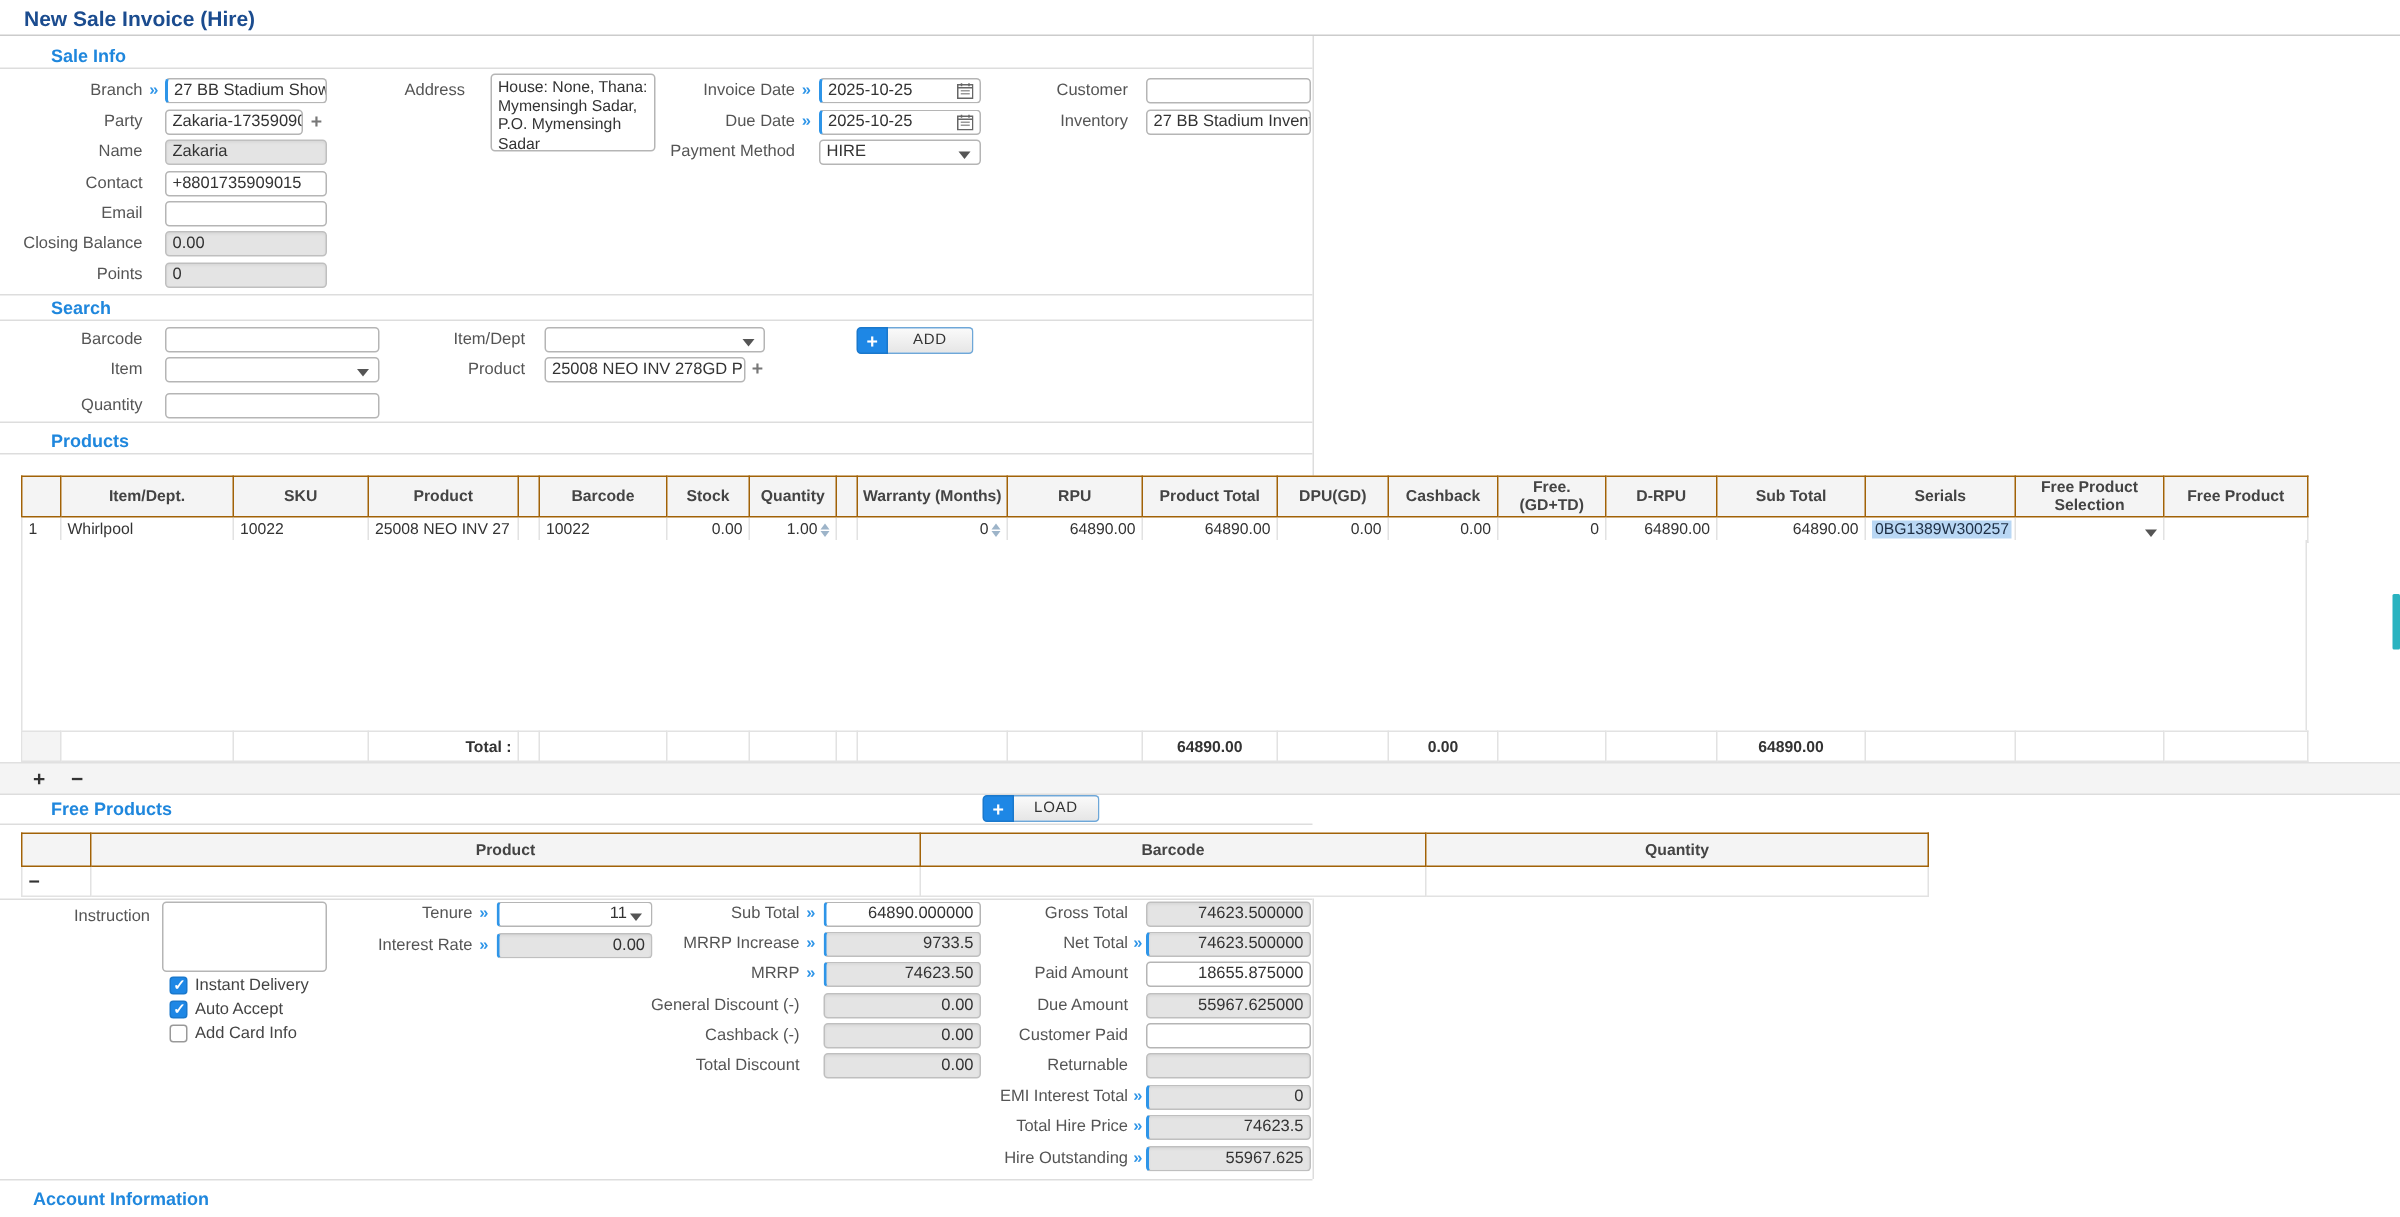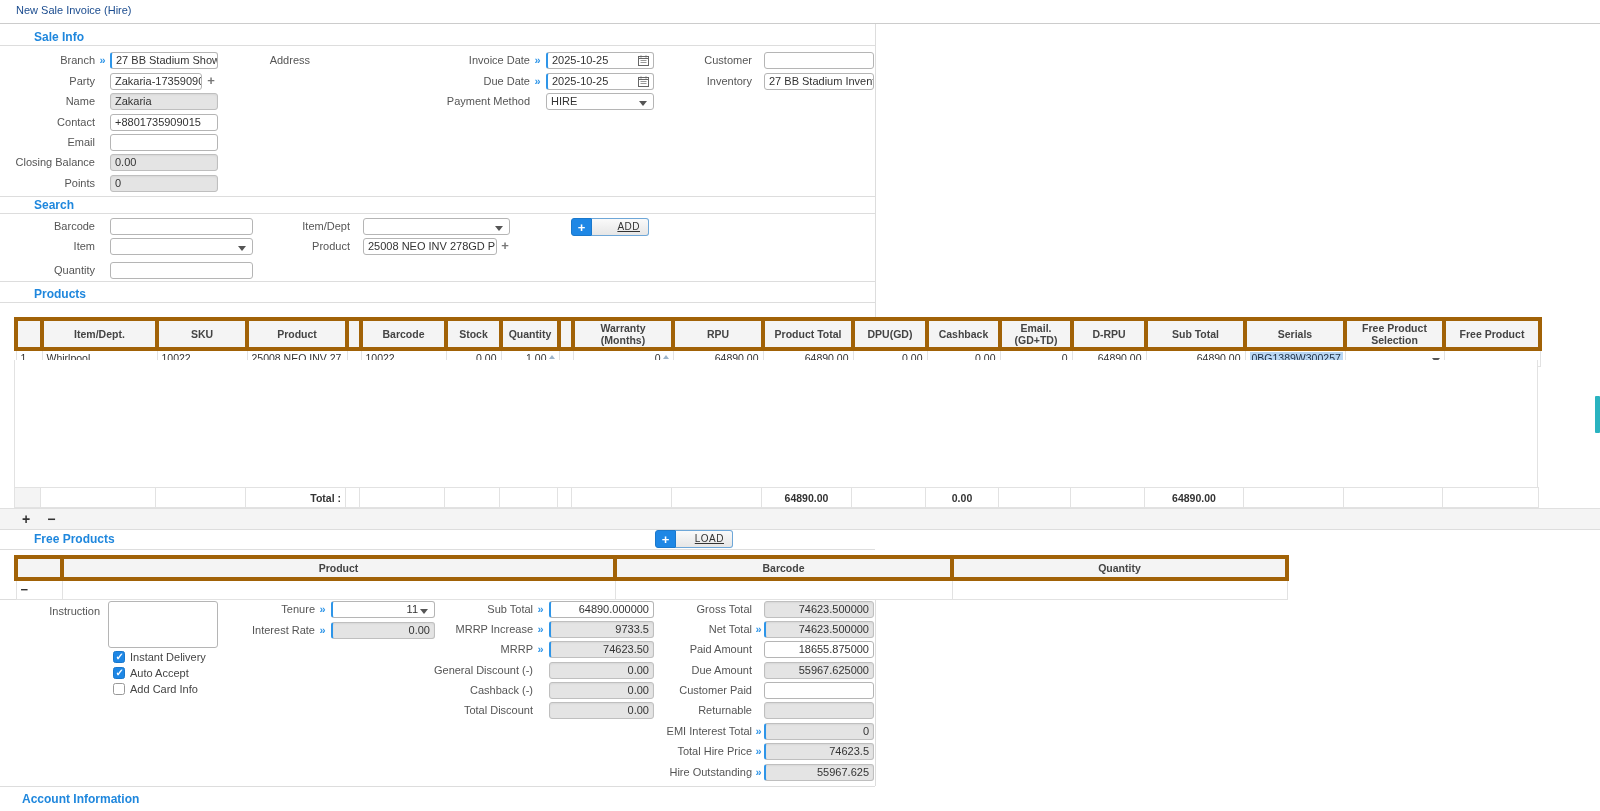--- a/index.html
+++ b/index.html
@@ -4,21 +4,21 @@
 <style>
   * { margin:0; padding:0; box-sizing:border-box; }
   html,body { background:#fff; }
   body { font-family:"Liberation Sans", sans-serif; font-size:11px; color:#333; }
   #screen { position:relative; width:1600px; height:811px; background:#fff; overflow:hidden; }
 
   .hline { position:absolute; height:1px; background:#ddd; }
   .vline { position:absolute; width:1px; background:#ddd; }
 
   
-  .page-title { position:absolute; left:16px; top:4px; font-size:11px; font-weight:normal; color:#1b4c8f; }
+  .page-title { position:absolute; left:16px; top:4px; font-size:14px; font-weight:bold; color:#1b4c8f; }
   .topnav { position:absolute; top:0; right:48px; height:23px; display:flex; align-items:stretch; }
   .topnav .navlink { padding:0 13px; line-height:23px; color:#44678d; font-size:11.5px; border-left:1px solid #d6d6d6; cursor:pointer; border-radius:0 0 0 3px; }
 
   .sec { position:absolute; color:#1f87dd; font-size:12px; font-weight:bold; }
 
   .lbl { position:absolute; color:#555; height:17px; line-height:17px; text-align:right; font-size:11px; white-space:nowrap; }
   .inp { position:absolute; height:17px; border:1px solid #b5b5b5; border-radius:3px; background:#fff; padding:0 4px; font-size:11px; line-height:15px; white-space:nowrap; overflow:hidden; }
   .inp.num { text-align:right; }
   .inp.ro { background:#e4e4e4; border-color:#bfbfbf; box-shadow:inset 0 1px 2px rgba(0,0,0,.06); }
   .inp.bb { border-left:2px solid #2e95e8; }
@@ -29,29 +29,29 @@
   .dd-arrow { position:absolute; right:6px; top:7px; width:0; height:0; border-left:4px solid transparent; border-right:4px solid transparent; border-top:5px solid #555; }
   .cal { position:absolute; right:4px; top:3px; }
 
   .stepper { display:inline-block; vertical-align:middle; margin-left:2px; }
   .stepper i { display:block; width:0; height:0; border-left:3px solid transparent; border-right:3px solid transparent; }
   .stepper .up { border-bottom:4px solid #9db4c9; margin-bottom:1px; }
   .stepper .dn { border-top:4px solid #9db4c9; }
 
   .btn { position:absolute; height:18px; display:flex; cursor:pointer; }
   .btn .bplus { width:21px; background:#1e87e5; color:#fff; font-weight:bold; font-size:13px; line-height:17px; text-align:center; border:1px solid #1a78cc; border-radius:3px 0 0 3px; }
-  .btn .blab { min-width:57px; background:linear-gradient(#fafafa,#e6e6e6); border:1px solid #6ea7d8; border-left:none; border-radius:0 3px 3px 0; line-height:16px; text-align:right; font-size:10px; color:#333; letter-spacing:.5px; padding:0 8px;text-decoration:underline; }
+  .btn .blab { min-width:57px; background:linear-gradient(#fafafa,#e6e6e6); border:1px solid #6ea7d8; border-left:none; border-radius:0 3px 3px 0; line-height:16px; text-align:center; font-size:10px; color:#333; letter-spacing:.5px; padding:0 8px; }
 
   .cb { position:absolute; width:12px; height:12px; border:1px solid #999; border-radius:2.5px; background:#fff; cursor:pointer; }
   .cb.checked { background:#1e87e5; border-color:#1a78cc; }
   .cb.checked::after { content:"✓"; position:absolute; left:1.5px; top:-1px; color:#fff; font-size:10px; font-weight:bold; }
   .cb-label { position:absolute; height:14px; line-height:14px; color:#444; font-size:11px; }
 
   table.grid { position:absolute; border-collapse:collapse; table-layout:fixed; font-size:10.5px; }
-  table.grid th { background:#f4f4f4; border:4px solid #a16207; font-weight:bold; color:#444; padding:1px 3px; text-align:center; overflow:hidden; font-size:10.5px; }
+  table.grid th { background:#f4f4f4; border:1px solid #a16207; font-weight:bold; color:#444; padding:1px 3px; text-align:center; overflow:hidden; font-size:10.5px; }
   table.grid td { border:1px solid #e2e2e2; background:#fff; padding:0 4px; overflow:hidden; white-space:nowrap; height:16px; }
   td.r { text-align:right; } td.c { text-align:center; } td.b { font-weight:bold; }
   .tbody-filler { position:absolute; background:#fff; border-left:1px solid #e2e2e2; border-right:1px solid #e2e2e2; }
   .serial-sel { background:#b9d7f4; color:#1d2e44; padding:0 2px; }
   .fps-dd { float:right; margin-top:5px; width:0; height:0; border-left:4px solid transparent; border-right:4px solid transparent; border-top:5px solid #555; }
 
   .rowstrip { position:absolute; left:0; width:1600px; background:#f4f4f4; border-top:1px solid #e0e0e0; border-bottom:1px solid #ddd; }
   .rowstrip span { display:inline-block; margin:3px 0 0 0; font-size:14px; font-weight:bold; color:#333; cursor:pointer; line-height:14px; }
   .minus-row { position:absolute; font-size:13px; font-weight:bold; color:#333; cursor:pointer; }
 
@@ -96,20 +96,21 @@
   <div class="lbl" style="left:0;top:134px;width:95px">Email</div>
   <div class="inp" style="left:110px;top:134px;width:108px"></div>
 
   <div class="lbl" style="left:0;top:154px;width:95px">Closing Balance</div>
   <div class="inp ro" style="left:110px;top:154px;width:108px">0.00</div>
 
   <div class="lbl" style="left:0;top:175px;width:95px">Points</div>
   <div class="inp ro" style="left:110px;top:175px;width:108px">0</div>
 
   <div class="lbl" style="left:215px;top:52px;width:95px">Address</div>
+  <div class="inp area" style="left:327px;top:49px;width:110px">House: None, Thana: Mymensingh Sadar, P.O. Mymensingh Sadar</div>
 
   <div class="lbl" style="left:420px;top:52px;width:110px">Invoice Date</div>
   <span class="chev" style="left:531px;top:52px">»</span>
   <div class="inp bb" style="left:546px;top:52px;width:108px">2025-10-25</div>
   <span class="cal" style="left:638px;top:55px">
     <svg width="11" height="11" viewBox="0 0 11 11">
         <rect x="0.5" y="1.5" width="10" height="9" fill="none" stroke="#666"></rect>
         <line x1="0.5" y1="3.5" x2="10.5" y2="3.5" stroke="#666"></line>
         <line x1="3" y1="0.5" x2="3" y2="2.5" stroke="#666"></line>
         <line x1="8" y1="0.5" x2="8" y2="2.5" stroke="#666"></line>
@@ -207,21 +208,21 @@
         <th></th>
         <th>Barcode</th>
         <th>Stock</th>
         <th>Quantity</th>
         <th></th>
         <th>Warranty (Months)</th>
         <th>RPU</th>
         <th>Product Total</th>
         <th>DPU(GD)</th>
         <th>Cashback</th>
-        <th>Email.(GD+TD)</th>
+        <th>Free.(GD+TD)</th>
         <th>D-RPU</th>
         <th>Sub Total</th>
         <th>Serials</th>
         <th>Free Product Selection</th>
         <th>Free Product</th>
       </tr>
     </thead>
     <tbody>
       <tr style="height:17px">
         <td>1</td>

